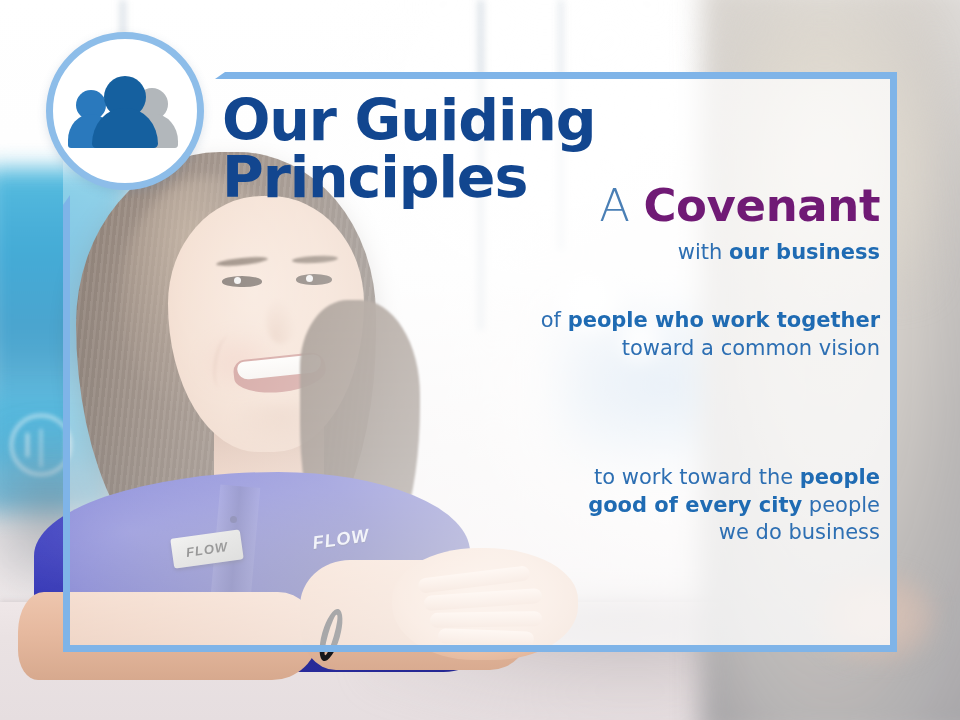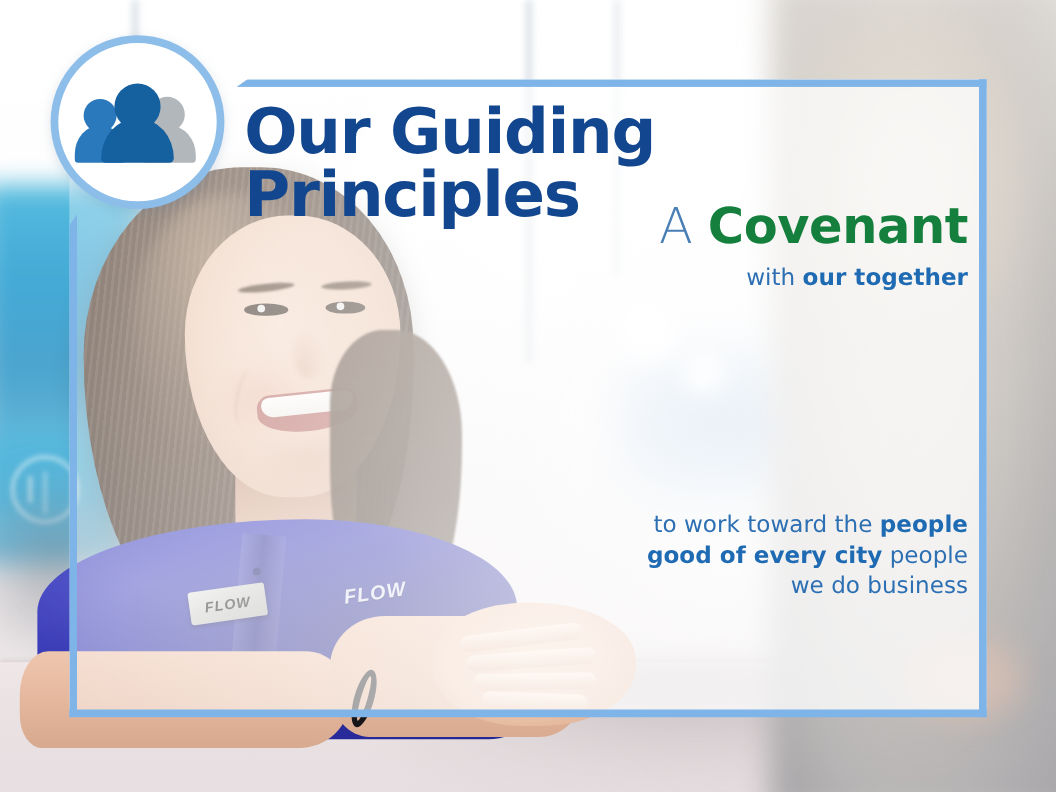--- a/index.html
+++ b/index.html
@@ -324,21 +324,21 @@
     font-family:"DejaVu Sans","Liberation Sans",sans-serif;
   }
 
   .principle{position:absolute;text-align:right;}
   .p-head{
     font-size:45px;line-height:1.06;color:#2a6fb4;
     letter-spacing:-.4px;white-space:nowrap;
     font-family:"DejaVu Sans","Liberation Sans",sans-serif;
   }
   .p-head .art{font-weight:300;color:#4a7fb5;}
-  .p-head .kw{font-weight:bold;color:#15803d;}
+  .p-head .kw{font-weight:bold;color:#701a75;}
   .p-sub{
     font-size:21px;line-height:1.32;color:#2d6fb3;margin-top:9px;
     font-family:"DejaVu Sans","Liberation Sans",sans-serif;font-weight:400;
   }
   .p-sub b{font-weight:bold;color:#1f6bb3;}
 
   .p1{left:340px;top:182px;width:540px;}
   .p2{left:340px;top:298px;width:540px;}
   .p3{left:340px;top:455px;width:540px;}
 </style>
@@ -439,21 +439,22 @@
       <div class="pi-body pi-right-body"></div>
       <div class="pi-head pi-mid-head"></div>
       <div class="pi-body pi-mid-body"></div>
     </div>
   </div>
 
   <div class="title">Our Guiding Principles</div>
 
   <div class="principle p1">
     <div class="p-head"><span class="art">A </span><span class="kw">Covenant</span></div>
-    <div class="p-sub"><span>with </span><b>our together</b></div>
+    <div class="p-sub"><span>with </span><b>our business</b></div>
   </div>
   <div class="principle p2">
+    <div class="p-sub"><span>of </span><b>people who work together</b><br><span>toward a common vision</span></div>
   </div>
   <div class="principle p3">
     <div class="p-sub"><span>to work toward the </span><b>people</b><br><b>good of every city</b><span> people</span><br><span>we do business</span></div>
   </div>
 
 </div>
 
 </body></html>

